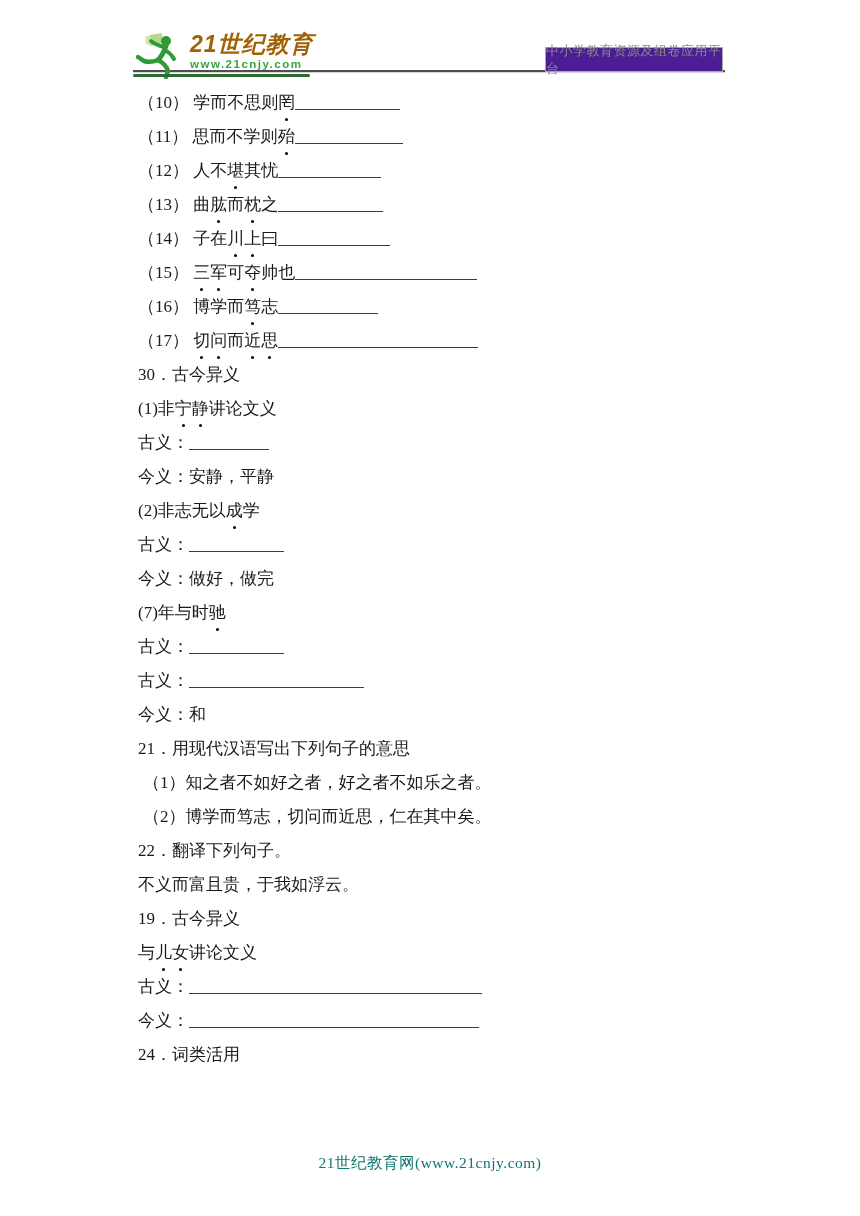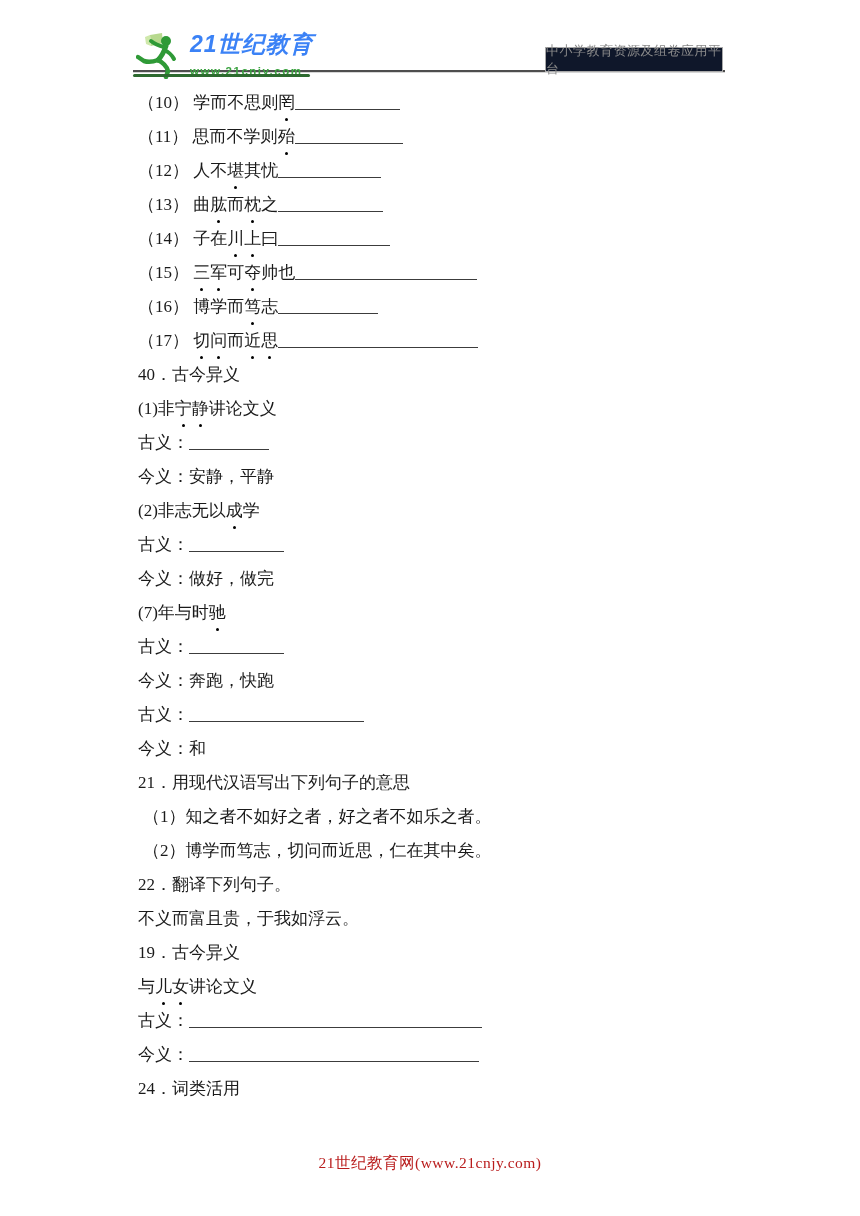--- a/index.html
+++ b/index.html
@@ -11,56 +11,56 @@
   
   .header-rule{
     position:absolute;top:70px;left:133px;width:592px;height:0;
     border-top:2px solid #4e4e4e;border-bottom:1px solid #d6d6d6;
   }
   .logo{position:absolute;top:33px;left:136px;display:flex;align-items:flex-start;}
   .logo-figure{width:52px;height:46px;flex:0 0 auto;}
   .logo-text{margin-left:2px;line-height:1;}
   .brand{
     font-family:"Liberation Sans","DejaVu Sans",sans-serif;
-    font-weight:bold;font-style:italic;font-size:23px;letter-spacing:1px;color:#3b82f6;
+    font-weight:bold;font-style:italic;font-size:23px;letter-spacing:1px;color:#a16207;
   }
   .brand-url{
     font-family:"Liberation Sans","DejaVu Sans",sans-serif;
-    font-weight:bold;font-size:11.5px;letter-spacing:1.5px;color:#3aa23f;margin-top:10px;
+    font-weight:bold;font-size:11.5px;letter-spacing:1.5px;color:#3aa23f;margin-top:3px;
   }
   .logo-ground{
     position:absolute;top:74px;left:133px;width:177px;height:3px;
     background:#2d6a2f;border-radius:2px;
   }
   .platform-box{
     position:absolute;top:47px;left:545px;width:178px;height:25px;box-sizing:border-box;
     border:1px solid #a9a9a9;display:flex;align-items:center;justify-content:center;
     font-family:"Liberation Sans","DejaVu Sans",sans-serif;
-    font-size:13px;color:#8a8a8a;letter-spacing:0.5px;background:#0f172a;
+    font-size:13px;color:#8a8a8a;letter-spacing:0.5px;background:#4c1d95;
   }
   
   .content{
     position:absolute;top:86px;left:138px;width:592px;
     font-size:17px;
   }
   .line{height:34px;line-height:34px;white-space:pre;}
   .line.indent{padding-left:5px;}
   .dc{position:relative;display:inline-block;}
   .dc::after{
     content:"";position:absolute;left:50%;bottom:-1px;width:3px;height:3px;
     margin-left:-1.5px;background:#000;border-radius:50%;
   }
   .blank{
     display:inline-block;height:12px;vertical-align:-2px;
     border-bottom:1px solid #3c3c3c;
   }
   
   .footer{
     position:absolute;top:1150px;left:0;width:860px;height:26px;
-    text-align:center;font-size:15.5px;color:#b91c1c;line-height:26px;letter-spacing:0.5px;
+    text-align:center;font-size:15.5px;color:#0f766e;line-height:26px;letter-spacing:0.5px;
   }
 </style>
 </head>
 <body>
 
 <div class="header-rule"></div>
 
 <div class="logo">
   <svg class="logo-figure" viewBox="0 0 52 46" xmlns="http://www.w3.org/2000/svg">
     <polygon points="14,2 26,0 27,10 15,13" fill="#b7d98e"></polygon>
@@ -83,30 +83,29 @@
 
 <div class="content" id="content">
     <div class="line"><span>（10） 学而不思则</span><span class="dc">罔</span><span class="blank" style="width: 105px;"></span></div>
     <div class="line"><span>（11） 思而不学则</span><span class="dc">殆</span><span class="blank" style="width: 108px;"></span></div>
     <div class="line"><span>（12） 人不</span><span class="dc">堪</span><span>其忧</span><span class="blank" style="width: 103px;"></span></div>
     <div class="line"><span>（13） 曲</span><span class="dc">肱</span><span>而</span><span class="dc">枕</span><span>之</span><span class="blank" style="width: 105px;"></span></div>
     <div class="line"><span>（14） 子在</span><span class="dc">川</span><span class="dc">上</span><span>曰</span><span class="blank" style="width: 112px;"></span></div>
     <div class="line"><span>（15） </span><span class="dc">三</span><span class="dc">军</span><span>可</span><span class="dc">夺</span><span>帅也</span><span class="blank" style="width: 182px;"></span></div>
     <div class="line"><span>（16） 博学而</span><span class="dc">笃</span><span>志</span><span class="blank" style="width: 100px;"></span></div>
     <div class="line"><span>（17） </span><span class="dc">切</span><span class="dc">问</span><span>而</span><span class="dc">近</span><span class="dc">思</span><span class="blank" style="width: 200px;"></span></div>
-    <div class="line"><span>40．古今异义</span></div>
+    <div class="line"><span>30．古今异义</span></div>
     <div class="line"><span>(1)非</span><span class="dc">宁</span><span class="dc">静</span><span>讲论文义</span></div>
     <div class="line"><span>古义：</span><span class="blank" style="width: 80px;"></span></div>
     <div class="line"><span>今义：安静，平静</span></div>
     <div class="line"><span>(2)非志无以</span><span class="dc">成</span><span>学</span></div>
     <div class="line"><span>古义：</span><span class="blank" style="width: 95px;"></span></div>
     <div class="line"><span>今义：做好，做完</span></div>
     <div class="line"><span>(7)年与时</span><span class="dc">驰</span></div>
     <div class="line"><span>古义：</span><span class="blank" style="width: 95px;"></span></div>
-    <div class="line"><span>今义：奔跑，快跑</span></div>
     <div class="line"><span>古义：</span><span class="blank" style="width: 175px;"></span></div>
     <div class="line"><span>今义：和</span></div>
     <div class="line"><span>21．用现代汉语写出下列句子的意思</span></div>
     <div class="line indent"><span>（1）知之者不如好之者，好之者不如乐之者。</span></div>
     <div class="line indent"><span>（2）博学而笃志，切问而近思，仁在其中矣。</span></div>
     <div class="line"><span>22．翻译下列句子。</span></div>
     <div class="line"><span>不义而富且贵，于我如浮云。</span></div>
     <div class="line"><span>19．古今异义</span></div>
     <div class="line"><span>与</span><span class="dc">儿</span><span class="dc">女</span><span>讲论文义</span></div>
     <div class="line"><span>古义：</span><span class="blank" style="width: 293px;"></span></div>

